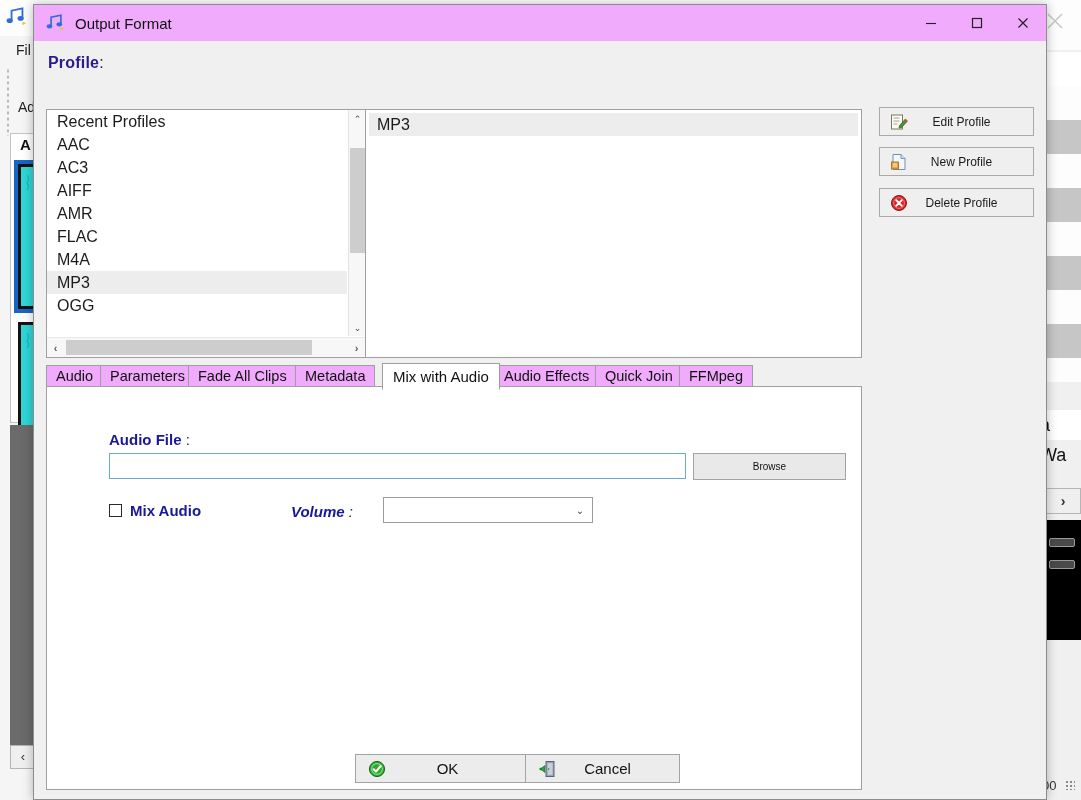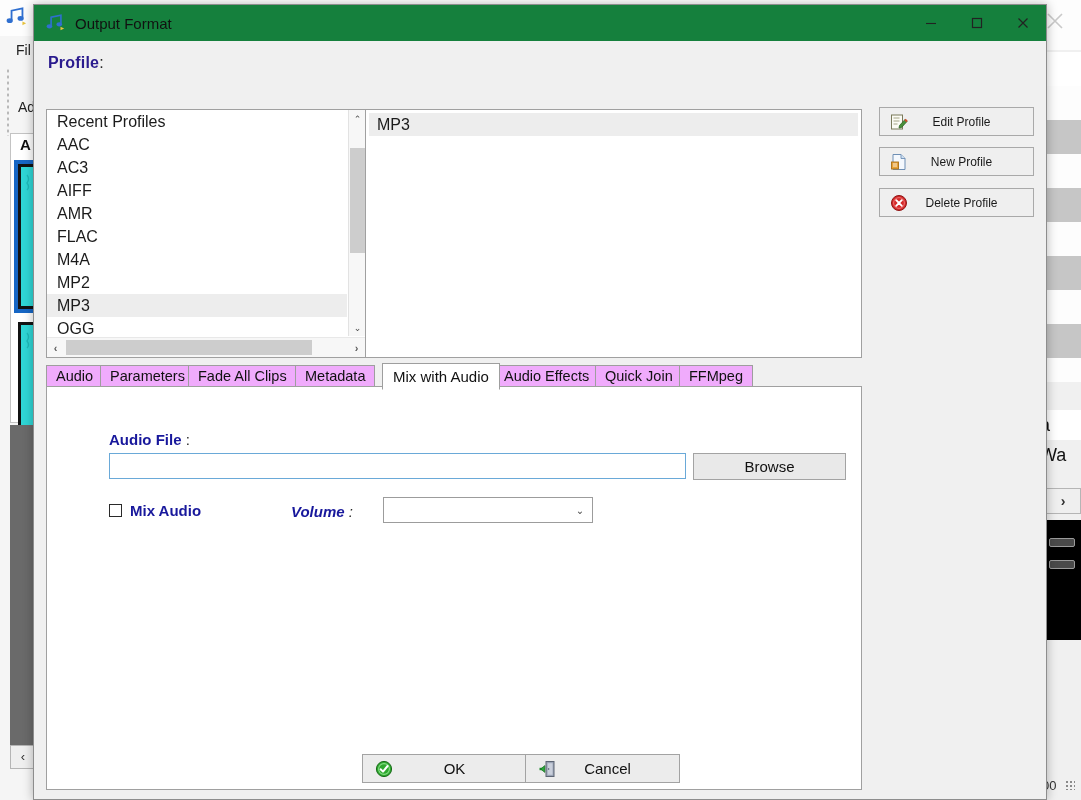--- a/index.html
+++ b/index.html
@@ -41,21 +41,21 @@
   .bgr-bar{position:absolute;left:4px;width:26px;height:9px;background:#4a4a4a;border:1px solid #9a9a9a;box-sizing:border-box;border-radius:2px;}
   .bgr-00{position:absolute;left:2px;top:778px;font-size:13px;color:#333;}
   .bgr-grip{position:absolute;left:25px;top:780px;width:10px;height:10px;
     background-image:radial-gradient(#8a8a8a 1px, transparent 1.2px);
     background-size:4px 4px;}
 
   
   .dialog{position:absolute;left:33px;top:4px;width:1014px;height:796px;
     background:#f0f0f0;border:1px solid #8d8d8d;box-sizing:border-box;
     box-shadow:0 0 10px rgba(0,0,0,.28);}
-  .titlebar{position:relative;height:36px;background:#15803d;display:flex;align-items:center;}
+  .titlebar{position:relative;height:36px;background:#f0abfc;display:flex;align-items:center;}
   .title-icon{width:20px;height:18px;margin-left:12px;margin-right:9px;flex:none;}
   .title-text{font-size:15px;color:#111;}
   .winbtns{position:absolute;right:0;top:0;height:36px;display:flex;}
   .winbtn{width:46px;height:36px;display:flex;align-items:center;justify-content:center;cursor:default;}
 
   .body{position:relative;height:759px;}
 
   .profile-label{position:absolute;left:14px;top:13px;font-size:16px;font-weight:bold;color:#2a1b8e;letter-spacing:.2px;}
   .profile-label .colon{font-weight:normal;color:#2a2a2a;}
 
@@ -87,37 +87,37 @@
     font-size:14.5px;color:#111;padding:0 9px;cursor:default;white-space:nowrap;}
   .tab.active{top:0;height:27px;line-height:25px;background:#ffffff;border-bottom-color:#ffffff;z-index:5;font-size:15px;padding:0 10px;}
 
   .tabpanel{position:absolute;left:12px;top:345px;width:816px;height:404px;background:#fff;border:1px solid #a0a0a0;box-sizing:border-box;}
 
   .af-label{position:absolute;left:62px;top:44px;font-size:15px;font-weight:bold;color:#18189c;}
   .af-label .colon{font-weight:normal;color:#2a2a2a;}
   .af-input{position:absolute;left:62px;top:66px;width:577px;height:26px;background:#fff;border:1px solid #6aa9d8;box-sizing:border-box;
     font-family:"Liberation Sans", sans-serif;font-size:14px;color:#111;padding:0 4px;outline:none;}
   .browse{position:absolute;left:646px;top:66px;width:153px;height:27px;background:#e9e9e9;border:1px solid #a3a3a3;box-sizing:border-box;
-    font-size:15px;color:#111;display:flex;align-items:center;justify-content:center;cursor:default;}
+    font-size:10px;color:#111;display:flex;align-items:center;justify-content:center;cursor:default;}
 
   .chk-wrap{position:absolute;left:62px;top:115px;display:flex;align-items:center;cursor:default;}
   .chk{width:13px;height:13px;border:1px solid #2a2a2a;background:#fff;box-sizing:border-box;display:inline-block;}
   .chk-lbl{margin-left:8px;font-size:15px;font-weight:bold;color:#18189c;}
 
   .vol-label{position:absolute;left:244px;top:116px;font-size:15px;font-weight:bold;color:#18189c;font-style:italic;}
   .vol-label .colon{font-weight:normal;color:#2a2a2a;}
   .vol-select{position:absolute;left:336px;top:110px;width:210px;height:26px;background:#fff;border:1px solid #9c9c9c;box-sizing:border-box;
     display:flex;align-items:center;cursor:default;}
   .vol-value{flex:1;font-size:14px;color:#111;padding-left:6px;}
   .vol-arrow{width:24px;text-align:center;font-size:10px;color:#4a4a4a;}
 
   
   .okbtn,.cancelbtn{position:absolute;top:713px;height:29px;background:#ececec;border:1px solid #a3a3a3;box-sizing:border-box;
     display:flex;align-items:center;cursor:default;}
-  .okbtn{left:328px;width:175px;}
+  .okbtn{left:321px;width:175px;}
   .cancelbtn{left:491px;width:155px;}
   .okbtn .ico,.cancelbtn .ico{width:18px;height:18px;margin-left:12px;flex:none;}
   .okbtn .lbl,.cancelbtn .lbl{flex:1;text-align:center;font-size:15px;color:#111;padding-right:20px;}
 </style>
 </head>
 <body>
 
 <div class="screen">
 
   <div class="bgwin-left">
@@ -216,21 +216,20 @@
 
       <div class="plist">
         <div class="plist-inner">
           <div class="pitem">Recent Profiles</div>
           <div class="pitem">AAC</div>
           <div class="pitem">AC3</div>
           <div class="pitem">AIFF</div>
           <div class="pitem">AMR</div>
           <div class="pitem">FLAC</div>
           <div class="pitem">M4A</div>
-          <div class="pitem">MP2</div>
           <div class="pitem sel">MP3</div>
           <div class="pitem">OGG</div>
         </div>
 
         <div class="vsb">
           <div class="vsb-btn">⌃</div>
           <div class="vsb-thumb"></div>
           <div class="vsb-btn" style="position:absolute;bottom:0;left:0;">⌄</div>
         </div>
 

